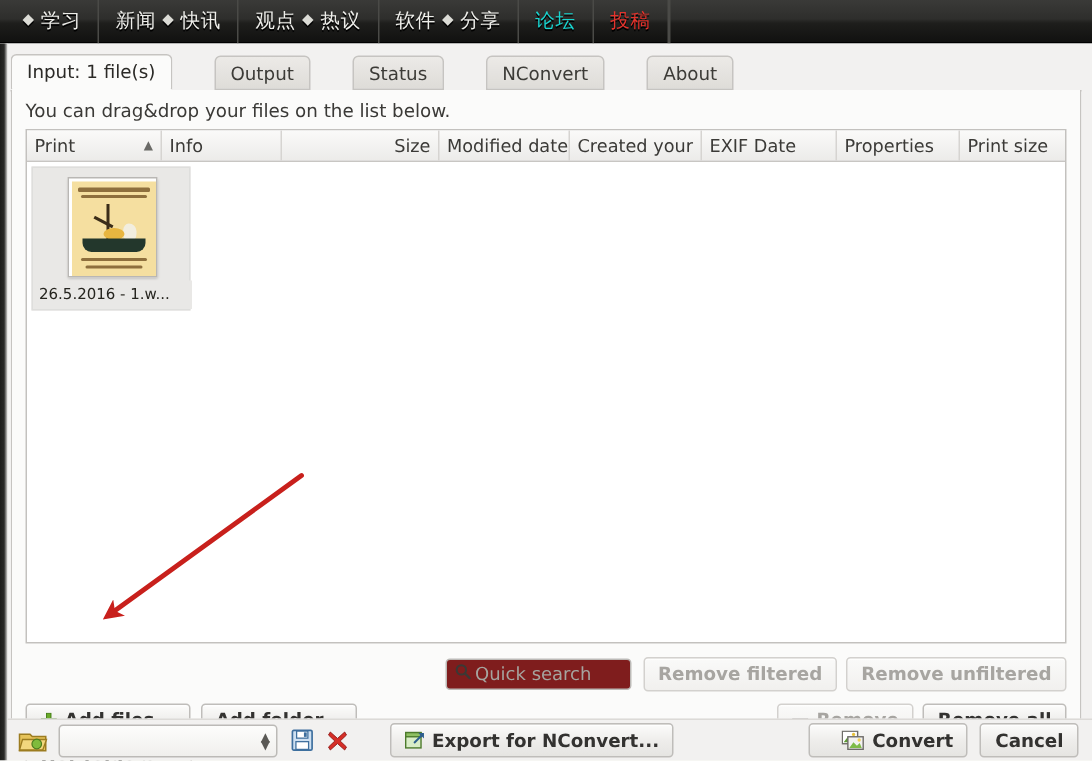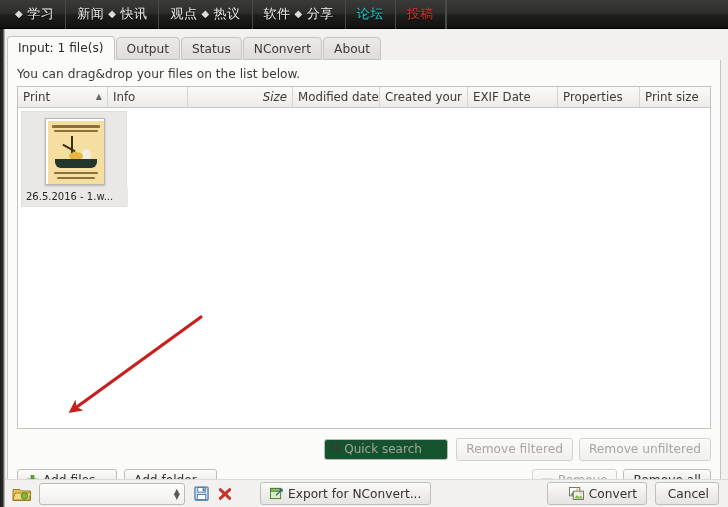--- a/index.html
+++ b/index.html
@@ -64,20 +64,21 @@
     background: linear-gradient(to right, #1d1d1b 0%, #2a2a28 55%, #d9d8d6 100%);
   }
 
   
   #tabstrip {
     position: absolute; left: 7px; top: 8px;
     width: 714px; height: 24px;
     display: flex;
     align-items: flex-end;
     border-bottom: 1px solid #c6c4c1;
+    gap: 27px;
   }
   .tab {
     height: 23px;
     display: flex; align-items: center;
     padding: 0 10px;
     font-size: 12.2px;
     color: #3c3b37;
     background: linear-gradient(to bottom, #eceae7 0%, #dedcd8 100%);
     border: 1px solid #c6c4c1;
     border-bottom: 1px solid #c6c4c1;
@@ -126,21 +127,21 @@
     align-items: center;
     height: 20px;
     padding: 0 5px;
     font-size: 11.8px;
     color: #3b3a37;
     border-right: 1px solid #d6d4d1;
     white-space: nowrap;
     overflow: hidden;
     position: relative;
   }
-  .col.right { justify-content: flex-end; font-style: italic; }
+  .col.right { justify-content: flex-end; }
   .sortmark {
     margin-left: auto;
     font-size: 8px;
     color: #6a6a66;
     line-height: 1;
   }
   #listbody {
     position: relative;
     height: 320px;
     background: #ffffff;
@@ -228,21 +229,21 @@
   #filterrow {
     position: absolute; left: 9px; top: 377px;
     width: 694px; height: 24px;
     display: flex;
     justify-content: flex-end;
     align-items: center;
   }
   #quicksearch {
     width: 124px; height: 21px;
     display: flex; align-items: center;
-    background: #14532d;
+    background: #7f1d1d;
     border: 1px solid #bcbab7;
     border-radius: 3px;
     padding: 0 5px;
     margin-right: 8px;
   }
   #quicksearch .qicon {
     font-size: 11px;
     color: #4a4945;
     margin-right: 3px;
     font-weight: bold;
@@ -260,20 +261,21 @@
     align-items: center;
     justify-content: flex-end;
     padding: 0 9px;
     font-size: 12.2px;
     color: #333230;
     background: linear-gradient(to bottom, #fcfcfb 0%, #eeedeb 52%, #e6e5e2 100%);
     border: 1px solid #bfbdba;
     border-radius: 3px;
     white-space: nowrap;
     box-shadow: 0 1px 0 rgba(255,255,255,.7) inset;
+    font-weight: bold;
   }
   .btn.disabled {
     color: #a7a5a1;
     background: linear-gradient(to bottom, #fafaf9 0%, #f1f0ee 100%);
     border-color: #d3d1ce;
   }
   .btn .bicon { margin-right: 5px; display: inline-flex; }
 
   #btn-remove-filtered { margin-right: 6px; }
 

